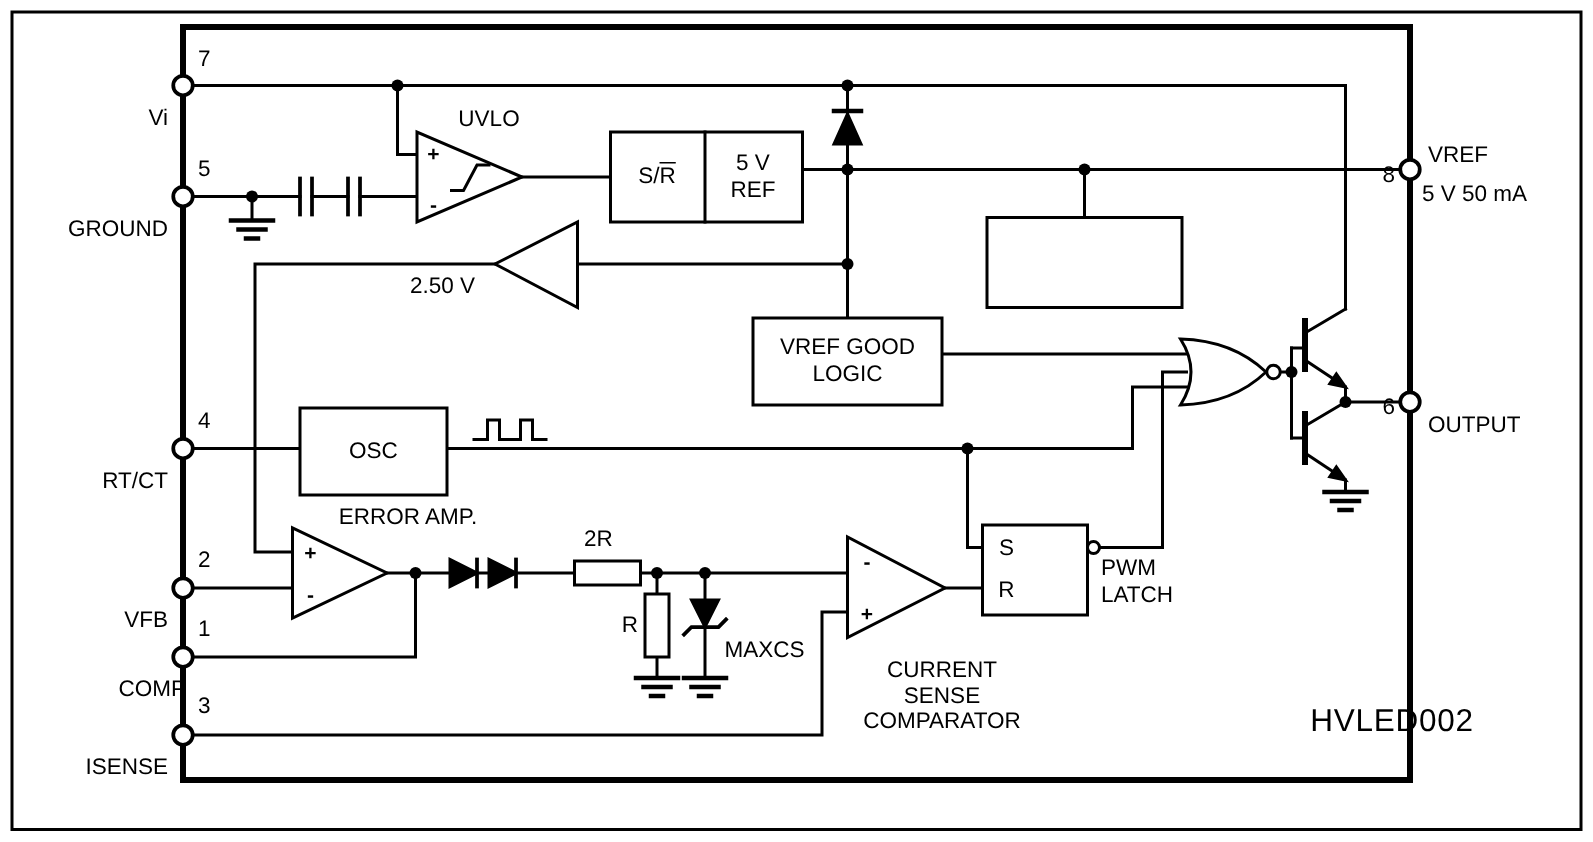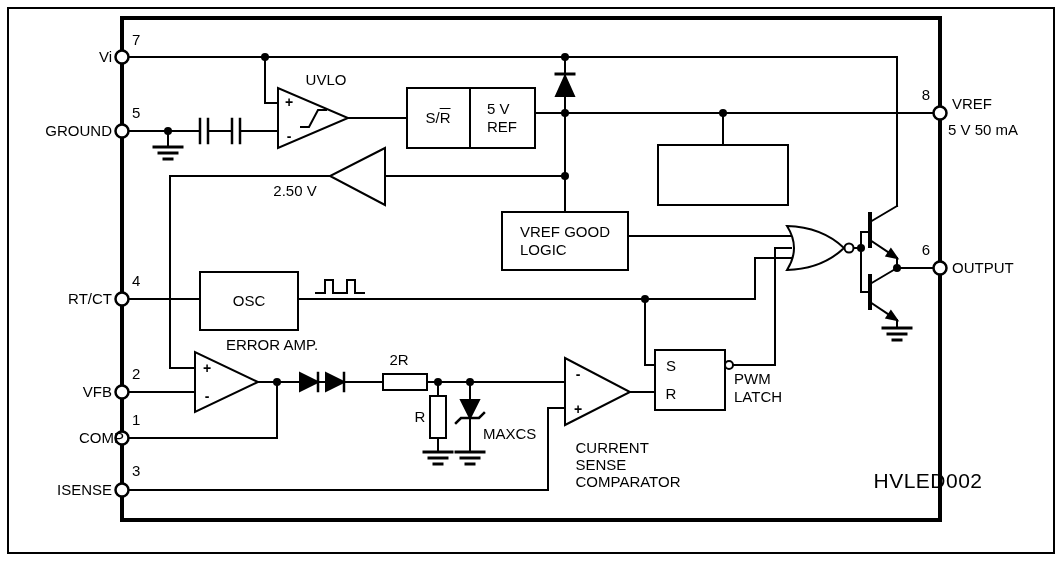--- a/index.html
+++ b/index.html
@@ -4,22 +4,22 @@
 <style>
   html,body{margin:0;padding:0;background:#fff;}
   .stage{
     position:relative;width:1062px;height:561px;background:#fff;
     font-family:"Liberation Sans","DejaVu Sans",sans-serif;color:#000;overflow:hidden;
   }
   .stage svg{position:absolute;left:0;top:0;}
   .label{
     position:absolute;font-size:15px;line-height:18px;white-space:pre-line;
   }
-  .c{transform:translate(-50%,-50%);text-align:left;}
-  .r{transform:translate(-100%,-50%);text-align:right;}
+  .c{transform:translate(-50%,-50%);text-align:center;}
+  .r{transform:translate(-100%,-50%);text-align:right;margin-top:22px;}
   .l{transform:translate(0,-50%);text-align:left;}
   .sign{font-size:14px;font-weight:700;line-height:14px;}
   .overbar{text-decoration:overline;}
   .big{font-size:21px;letter-spacing:.5px;margin-left:40px;}
   .tl{transform:none;}
 </style>
 </head>
 <body>
 
 <div class="stage">
@@ -214,21 +214,21 @@
   <div class="label l" style="left:132px;top:113px">5</div>
   <div class="label l" style="left:132px;top:281px">4</div>
   <div class="label l" style="left:132px;top:374px">2</div>
   <div class="label l" style="left:132px;top:420px">1</div>
   <div class="label l" style="left:132px;top:471px">3</div>
 
   <div class="label r" style="left:930px;top:95px">8</div>
   <div class="label l" style="left:952px;top:104px">VREF</div>
   <div class="label l" style="left:948px;top:130px">5 V  50 mA</div>
   <div class="label r" style="left:930px;top:250px">6</div>
-  <div class="label l" style="left:952px;top:268px">OUTPUT</div>
+  <div class="label l" style="left:952px;top:284px">OUTPUT</div>
 
   <div class="label c" style="left:326px;top:80px">UVLO</div>
   <div class="label c" style="left:438px;top:118px"><span>S/</span><span class="overbar">R</span></div>
   <div class="label c" style="left:502px;top:118px">5 V
 REF</div>
   <div class="label c" style="left:565px;top:241px">VREF GOOD
 LOGIC</div>
   <div class="label c" style="left:249px;top:301px">OSC</div>
   <div class="label c" style="left:295px;top:191px">2.50 V</div>
   <div class="label c" style="left:272px;top:345px">ERROR AMP.</div>

